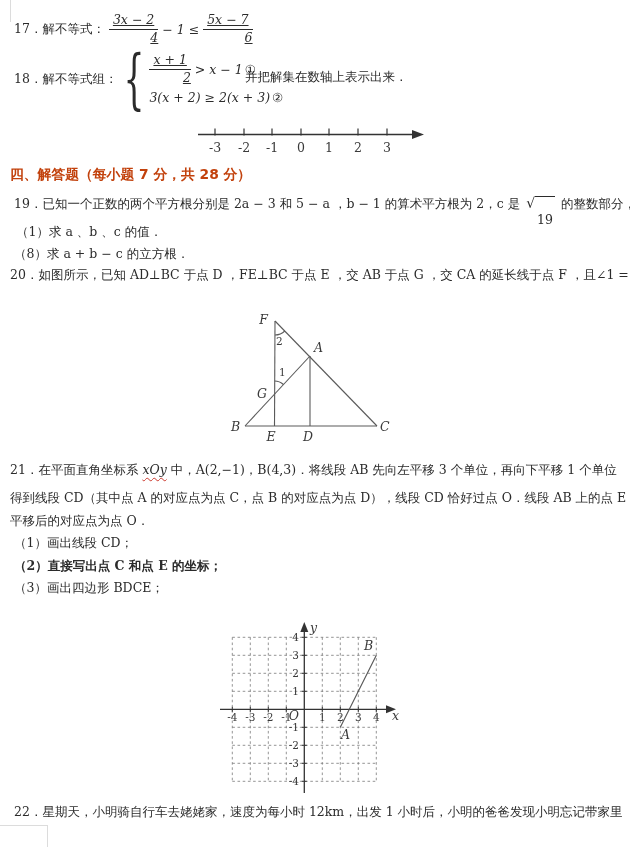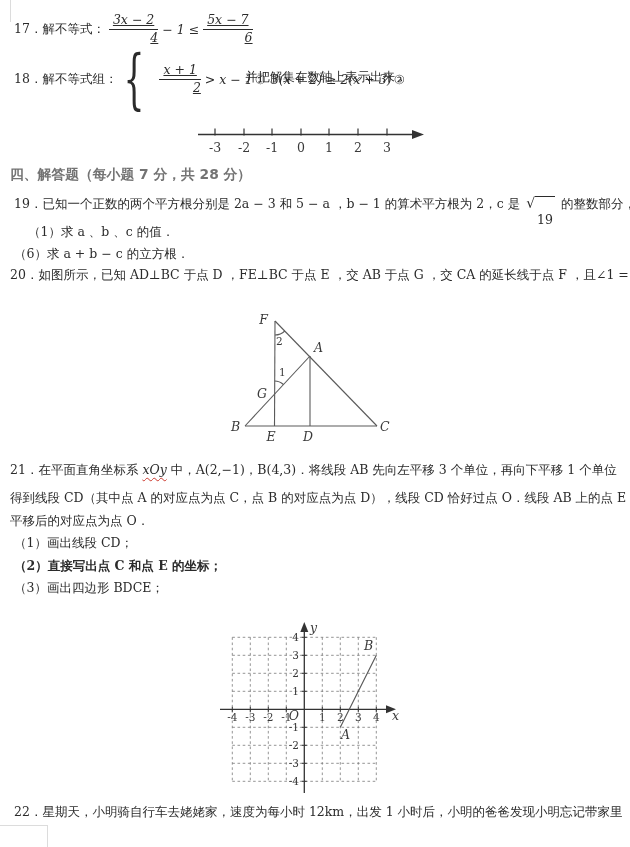--- a/index.html
+++ b/index.html
@@ -11,27 +11,27 @@
   .abs { position:absolute; white-space:nowrap; }
   .row { display:flex; align-items:center; }
   .mi { font-style:italic; }
   .frac { display:inline-flex; flex-direction:column; align-items:flex-end;
           vertical-align:middle; line-height:1.15; margin:0 4px; font-style:italic;text-decoration:underline; }
   .fnum { border-bottom:1.2px solid #2b2b2b; padding:0 4px 1px; }
   .fden { padding-top:1px; }
   .brace { font-size:66px; font-weight:200; display:inline-block;
            transform:scaleX(0.5); transform-origin:center; line-height:0.85;
            margin:0 -6px 0 -4px; color:#2b2b2b; }
-  .sysrows { display:flex; flex-direction:row; gap:5px; margin-left:10px; }
+  .sysrows { display:flex; flex-direction:column; gap:5px; }
   .sysrow { display:flex; align-items:center; }
   .tag { margin-left:2px; font-style:normal; }
   .sqrt { display:inline-flex; align-items:flex-start; margin:0 2px; }
   .rad { font-size:14px; line-height:1; }
   .radicand { border-top:1.1px solid #2b2b2b; padding:16px 2px; line-height:1.15; }
-  .section-title { font-weight:bold; font-size:13.8px; color:#737373;
+  .section-title { font-weight:bold; font-size:13.8px; color:#c2410c;
                    font-family:"DejaVu Sans","Liberation Sans",sans-serif; }
   .wavy { text-decoration:underline; text-decoration-style:wavy;
           text-decoration-color:#cc3a2f; text-decoration-thickness:1px;
           text-underline-offset:3px; font-style:italic; }
   .artifact { background:#dcdcdc; }
   svg text { font-family:"DejaVu Serif","Liberation Serif",serif; fill:#3a3a3a; }
   svg .lbl { font-style:italic; font-size:12.5px; }
   svg .num { font-size:10.5px; font-style:normal; }
   svg .tick { font-size:12.5px; }
 </style>
@@ -99,22 +99,22 @@
   <div class="abs section-title" style="left:10px;top:166px;">四、解答题（每小题 7 分，共 28 分）</div>
 
   <div class="abs" style="left:14px;top:196px;">
     <span>19．已知一个正数的两个平方根分别是 2a − 3 和 5 − a ，b − 1 的算术平方根为 2，c 是</span>
     <span class="sqrt">
         <span class="rad">√</span>
         <span class="radicand">19</span>
       </span>
     <span>的整数部分，</span>
   </div>
-  <div class="abs" style="left:28px;top:224px;">（1）求 a 、b 、c 的值．</div>
-  <div class="abs" style="left:14px;top:246px;">（6）求 a + b − c 的立方根．</div>
+  <div class="abs" style="left:16px;top:224px;">（1）求 a 、b 、c 的值．</div>
+  <div class="abs" style="left:14px;top:246px;">（8）求 a + b − c 的立方根．</div>
 
   <div class="abs" style="left:10px;top:267px;">20．如图所示，已知 AD⊥BC 于点 D ，FE⊥BC 于点 E ，交 AB 于点 G ，交 CA 的延长线于点 F ，且∠1 = ∠2 ．问：</div>
 
   <svg class="abs" style="left:222px;top:310px;" width="190" height="135" viewBox="0 0 190 135">
     <g stroke="#5a5a5a" stroke-width="1.1" fill="none">
       <line x1="23" y1="116" x2="155" y2="116"></line>
       <line x1="53" y1="11" x2="52.5" y2="116"></line>
       <line x1="53" y1="11" x2="155" y2="116"></line>
       <line x1="23" y1="116" x2="88" y2="46"></line>
       <line x1="88" y1="46" x2="88" y2="116"></line>

